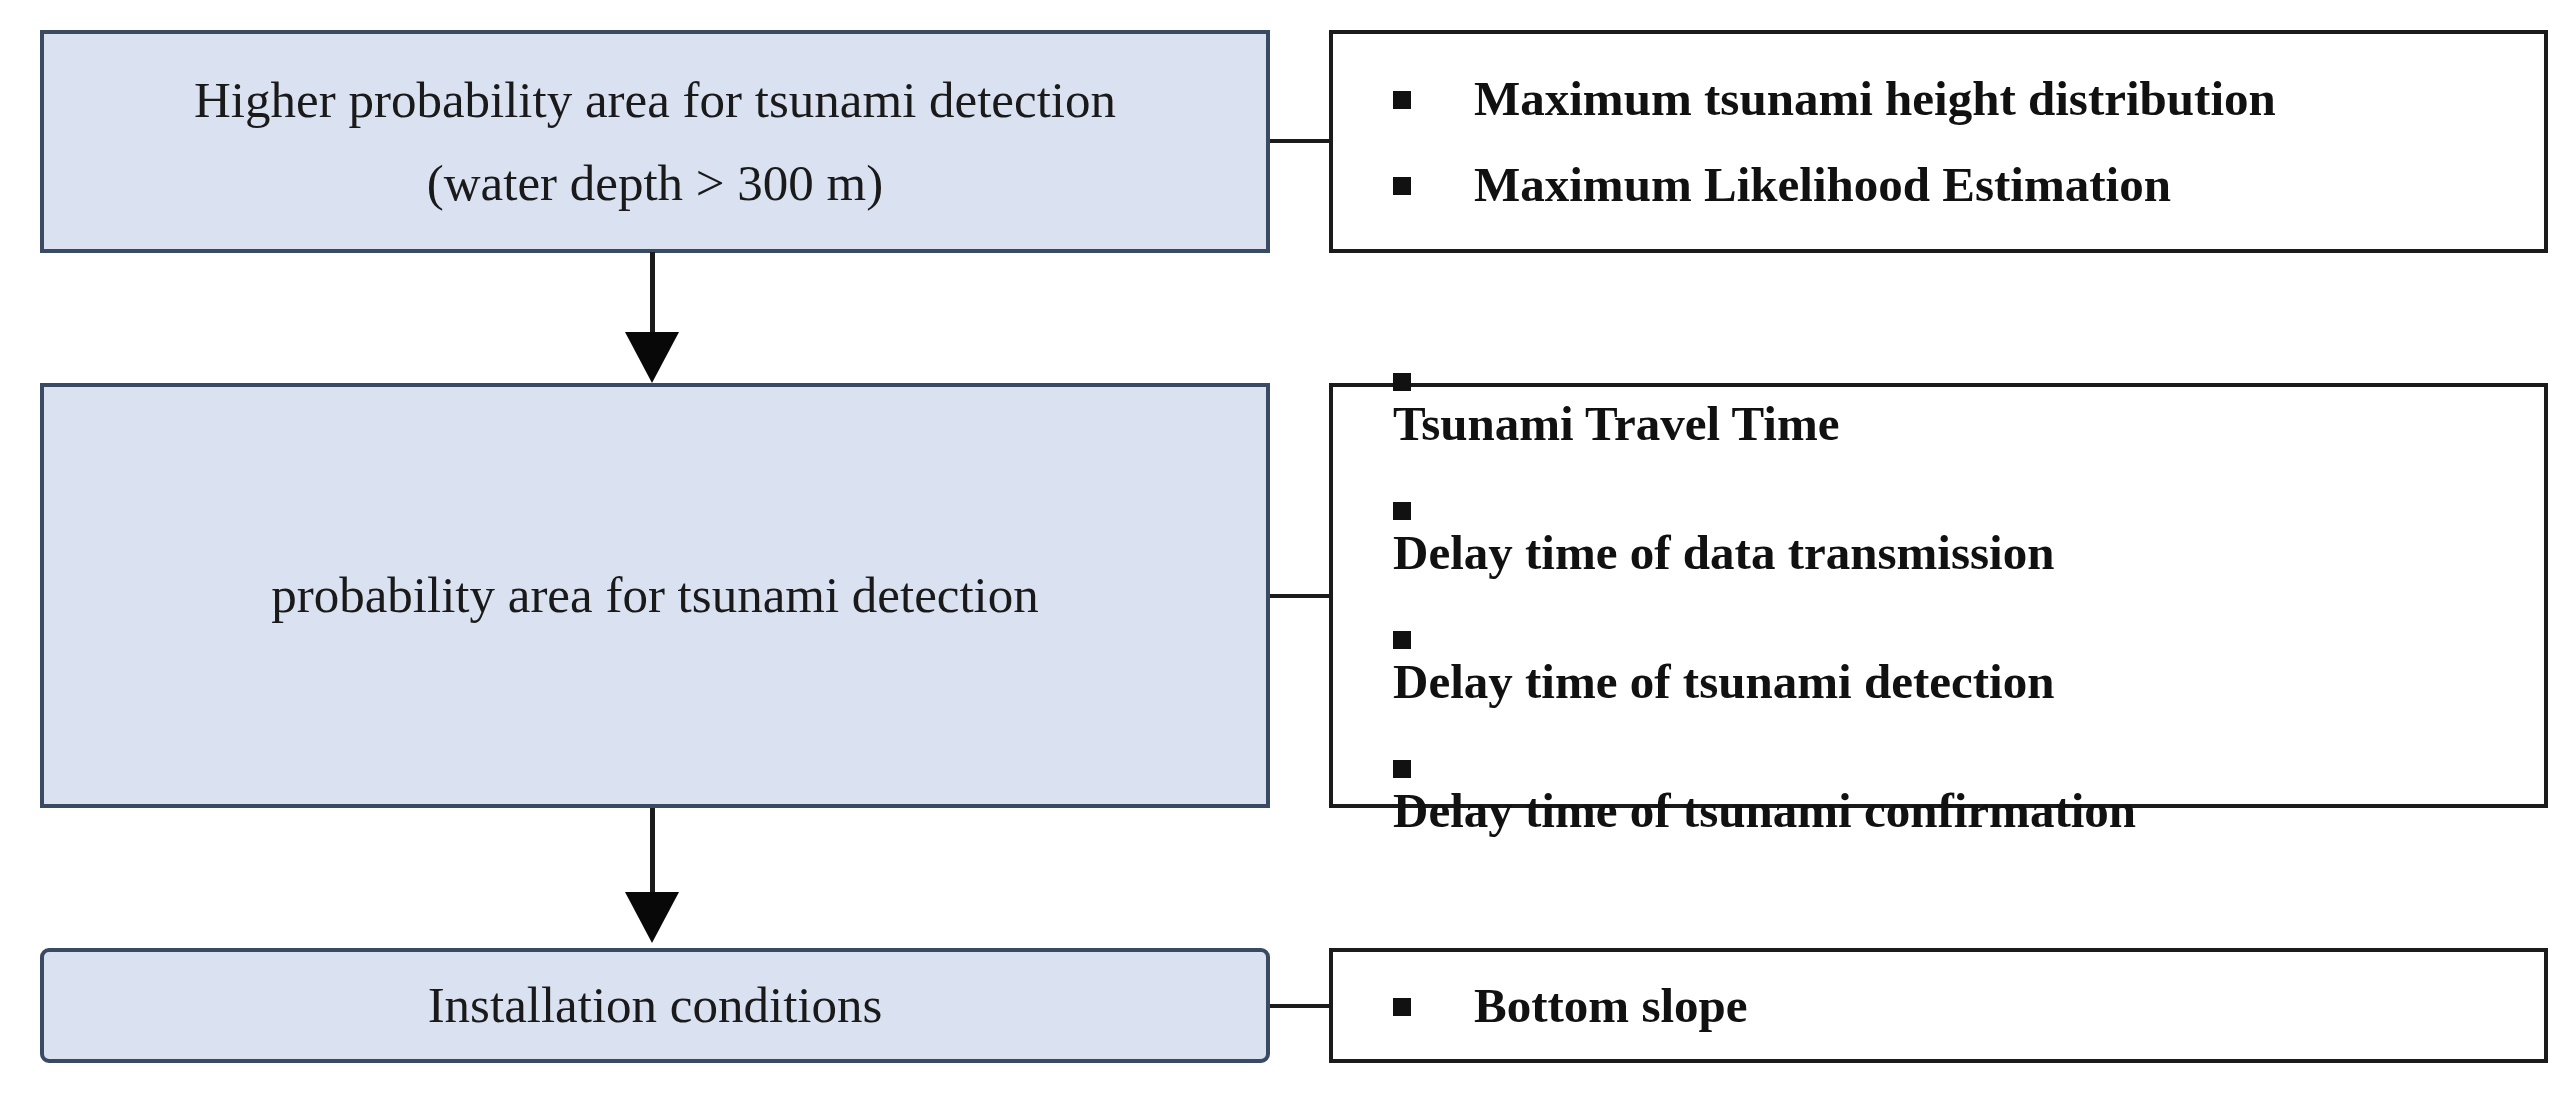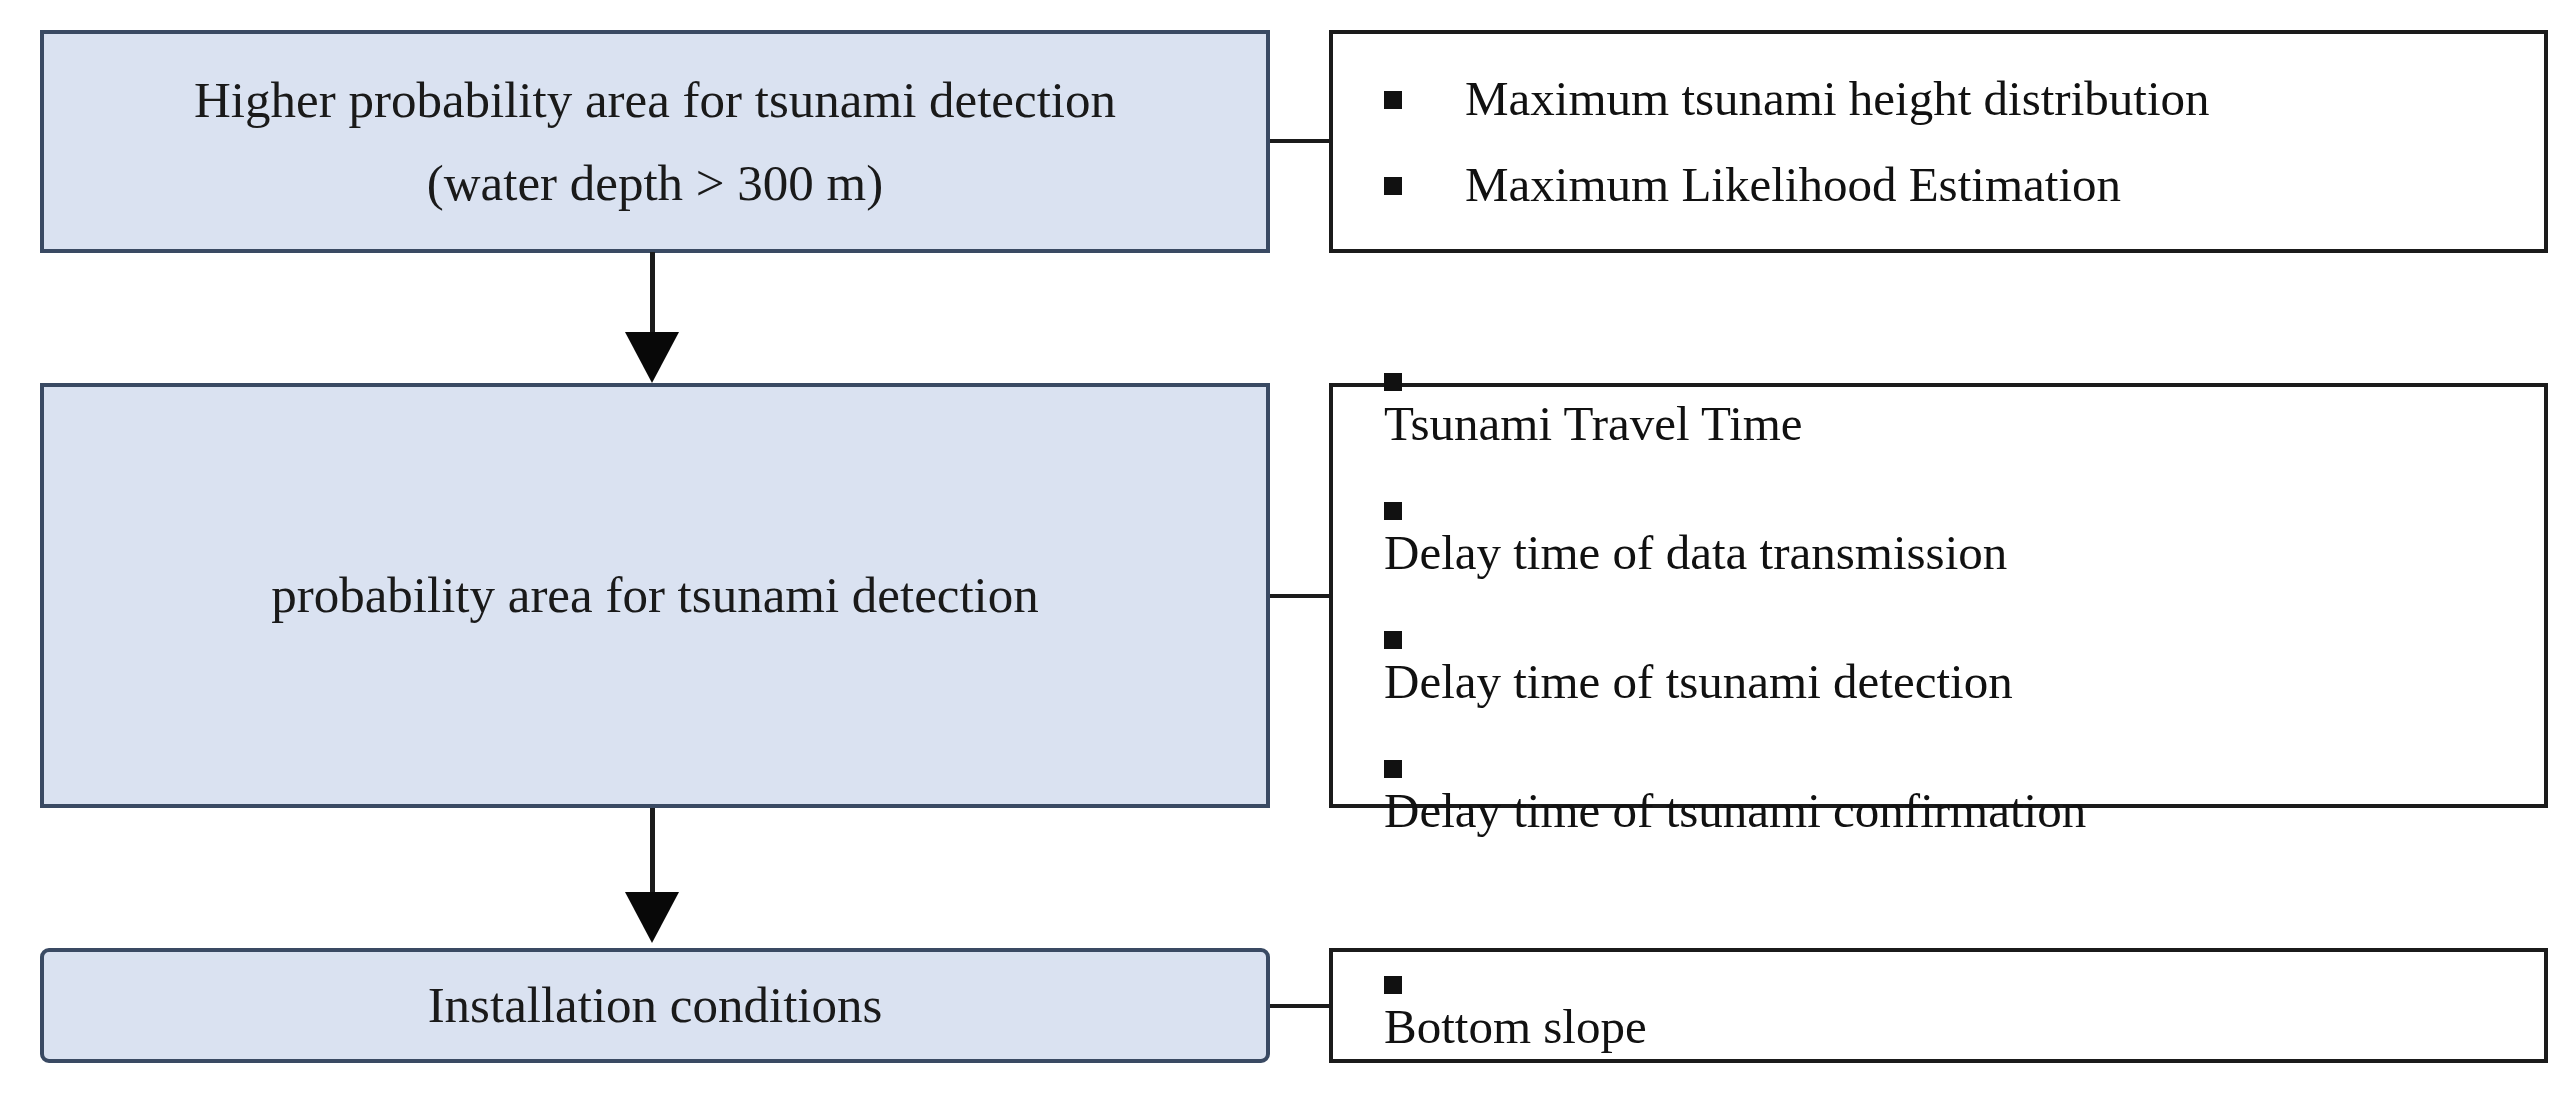--- a/index.html
+++ b/index.html
@@ -45,23 +45,24 @@
     border: 4.1px solid #1b1b1b;
     box-sizing: border-box;
     display: flex;
     flex-direction: column;
     justify-content: center;
     color: #111111;
     font-size: 49px;
   }
   .bullet-list {
     list-style: none;
-    margin: 0;
+    margin: 9px;
     padding: 0;
     width: 100%;
+    font-weight: bold;
   }
   .bullet-item {
     display: flex;
     align-items: flex-start;
     padding: 0 0 0 51px;
     white-space: nowrap;
   }
   .bullet-marker {
     width: 18px;
     height: 18px;
@@ -71,21 +72,21 @@
     margin-right: 63px;
   }
   .bullet-text {
     display: block;
     line-height: 1.33;
   }
 
   
   .list-rows-2 .bullet-item { margin: 20.6px 0; }
   .list-rows-4 .bullet-item { margin: 20.6px 0; flex-direction: column; }
-  .list-rows-1 .bullet-item { margin: 0; flex-direction: column; }
+  .list-rows-1 .bullet-item { margin: 0; }
 
   
   .h-connector {
     position: absolute;
     background: #1b1b1b;
     height: 4.1px;
   }
   .v-arrow-line {
     position: absolute;
     background: #1b1b1b;

